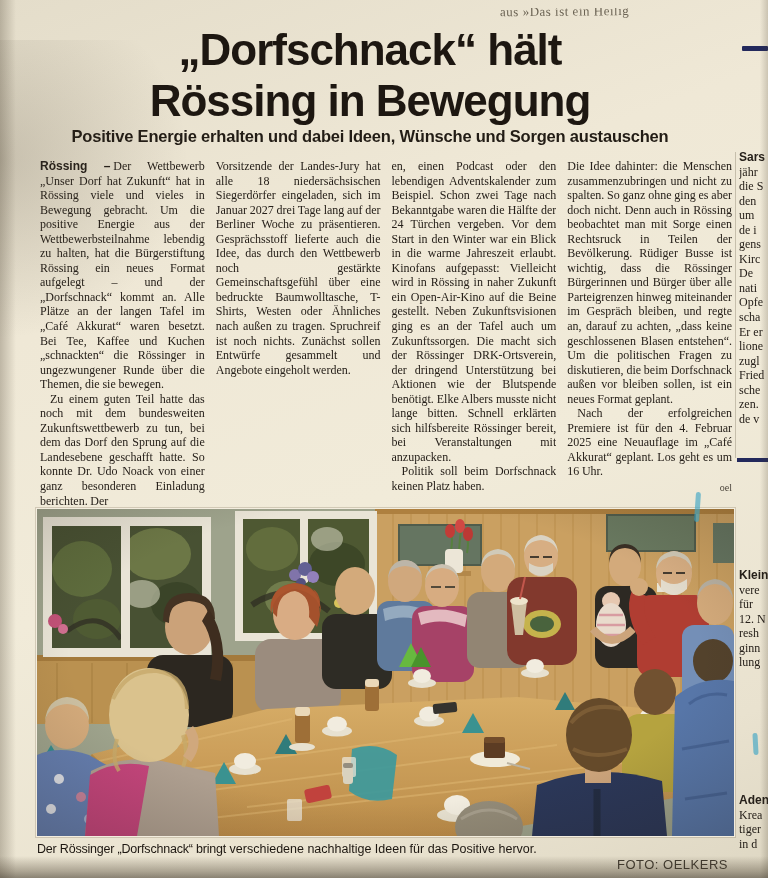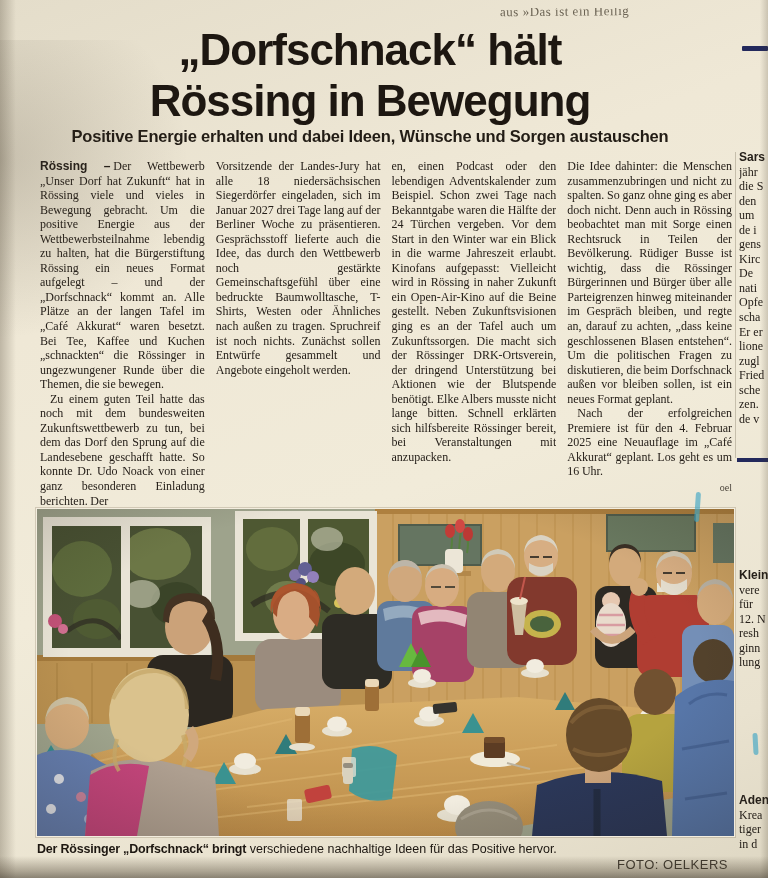--- a/index.html
+++ b/index.html
@@ -33,21 +33,21 @@
   .rail{left:739px;width:29px;overflow:hidden;font:12px/14.55px "Liberation Serif",serif;color:var(--ink);}
   .rail b{font-family:"Liberation Sans",sans-serif;font-size:12px;}
   .rail-lines{white-space:pre-line;}
   .rail-divider{left:737px;top:458px;width:31px;height:4px;background:var(--accentNavy);}
   
   .photo-frame{left:36px;top:508px;width:699px;height:329px;background:#f3edde;
        box-shadow:0 0 0 1px rgba(120,105,80,.25);}
   .photo-frame svg{display:block;margin:1px;}
   
   .caption{left:37px;top:842px;width:697px;font-size:12.5px;color:var(--headline);}
-  .caption .cap-bold{font-weight:700;letter-spacing:-0.2px;}
+  .caption .cap-bold{font-weight:400;letter-spacing:-0.2px;}
   .caption .credit{position:absolute;right:6px;top:3px;font-size:13px;letter-spacing:.5px;color:var(--credit);margin-top:12px;}
   
   .smudge{width:5px;border-radius:3px;background:#3fa6c4;opacity:.65;}
   .smudge1{left:695px;top:492px;height:30px;transform:rotate(4deg);}
   .smudge2{left:753px;top:733px;height:22px;transform:rotate(-3deg);}
   
   .shadow-bottom{left:0;top:856px;width:768px;height:22px;
        background:linear-gradient(to bottom,rgba(70,60,44,0) 0%,rgba(70,60,44,.38) 70%,rgba(58,50,38,.55) 100%);}
   .shadow-left{left:0;top:0;width:16px;height:878px;
        background:linear-gradient(to right,rgba(64,54,38,.28),rgba(64,54,38,0));}
@@ -75,20 +75,21 @@
     <p class="para">
       <b class="loc">Rössing –</b><span>Der Wettbewerb „Unser Dorf hat Zukunft“ hat in Rössing viele und vieles in Bewegung gebracht. Um die positive Energie aus der Wettbewerbsteilnahme lebendig zu halten, hat die Bürgerstiftung Rössing ein neues Format aufgelegt – und der „Dorfschnack“ kommt an. Alle Plätze an der langen Tafel im „Café Akkurat“ waren besetzt. Bei Tee, Kaffee und Kuchen „schnackten“ die Rössinger in ungezwungener Runde über die Themen, die sie bewegen.</span>
     </p>
     <p class="para indent">Zu einem guten Teil hatte das noch mit dem bundesweiten Zukunftswettbewerb zu tun, bei dem das Dorf den Sprung auf die Landesebene geschafft hatte. So konnte Dr. Udo Noack von einer ganz besonderen Einladung berichten. Der</p>
   </div>
   <div class="col">
     <p class="para">Vorsitzende der Landes-Jury hat alle 18 niedersächsischen Siegerdörfer eingeladen, sich im Januar 2027 drei Tage lang auf der Berliner Woche zu präsentieren. Gesprächsstoff lieferte auch die Idee, das durch den Wettbewerb noch gestärkte Gemeinschaftsgefühl über eine bedruckte Baumwolltasche, T-Shirts, Westen oder Ähnliches nach außen zu tragen. Spruchreif ist noch nichts. Zunächst sollen Entwürfe gesammelt und Angebote eingeholt werden.</p>
   </div>
   <div class="col">
     <p class="para">en, einen Podcast oder den lebendigen Adventskalender zum Beispiel. Schon zwei Tage nach Bekanntgabe waren die Hälfte der 24 Türchen vergeben. Vor dem Start in den Winter war ein Blick in die warme Jahreszeit erlaubt. Kinofans aufgepasst: Vielleicht wird in Rössing in naher Zukunft ein Open-Air-Kino auf die Beine gestellt. Neben Zukunftsvisionen ging es an der Tafel auch um Zukunftssorgen. Die macht sich der Rössinger DRK-Ortsverein, der dringend Unterstützung bei Aktionen wie der Blutspende benötigt. Elke Albers musste nicht lange bitten. Schnell erklärten sich hilfsbereite Rössinger bereit, bei Veranstaltungen mit anzupacken.</p>
+    <p class="para indent">Politik soll beim Dorfschnack keinen Platz haben.</p>
   </div>
   <div class="col">
     <p class="para">Die Idee dahinter: die Menschen zusammenzubringen und nicht zu spalten. So ganz ohne ging es aber doch nicht. Denn auch in Rössing beobachtet man mit Sorge einen Rechtsruck in Teilen der Bevölkerung. Rüdiger Busse ist wichtig, dass die Rössinger Bürgerinnen und Bürger über alle Parteigrenzen hinweg miteinander im Gespräch bleiben, und regte an, darauf zu achten, „dass keine geschlossenen Blasen entstehen“. Um die politischen Fragen zu diskutieren, die beim Dorfschnack außen vor bleiben sollen, ist ein neues Format geplant.</p>
     <p class="para indent">
       <span>Nach der erfolgreichen Premiere ist für den 4. Februar 2025 eine Neuauflage im „Café Akkurat“ geplant. Los geht es um 16 Uhr.</span>
       <span class="author">oel</span>
     </p>
   </div>
 </div>
 <div class="abs col-rule"></div>

